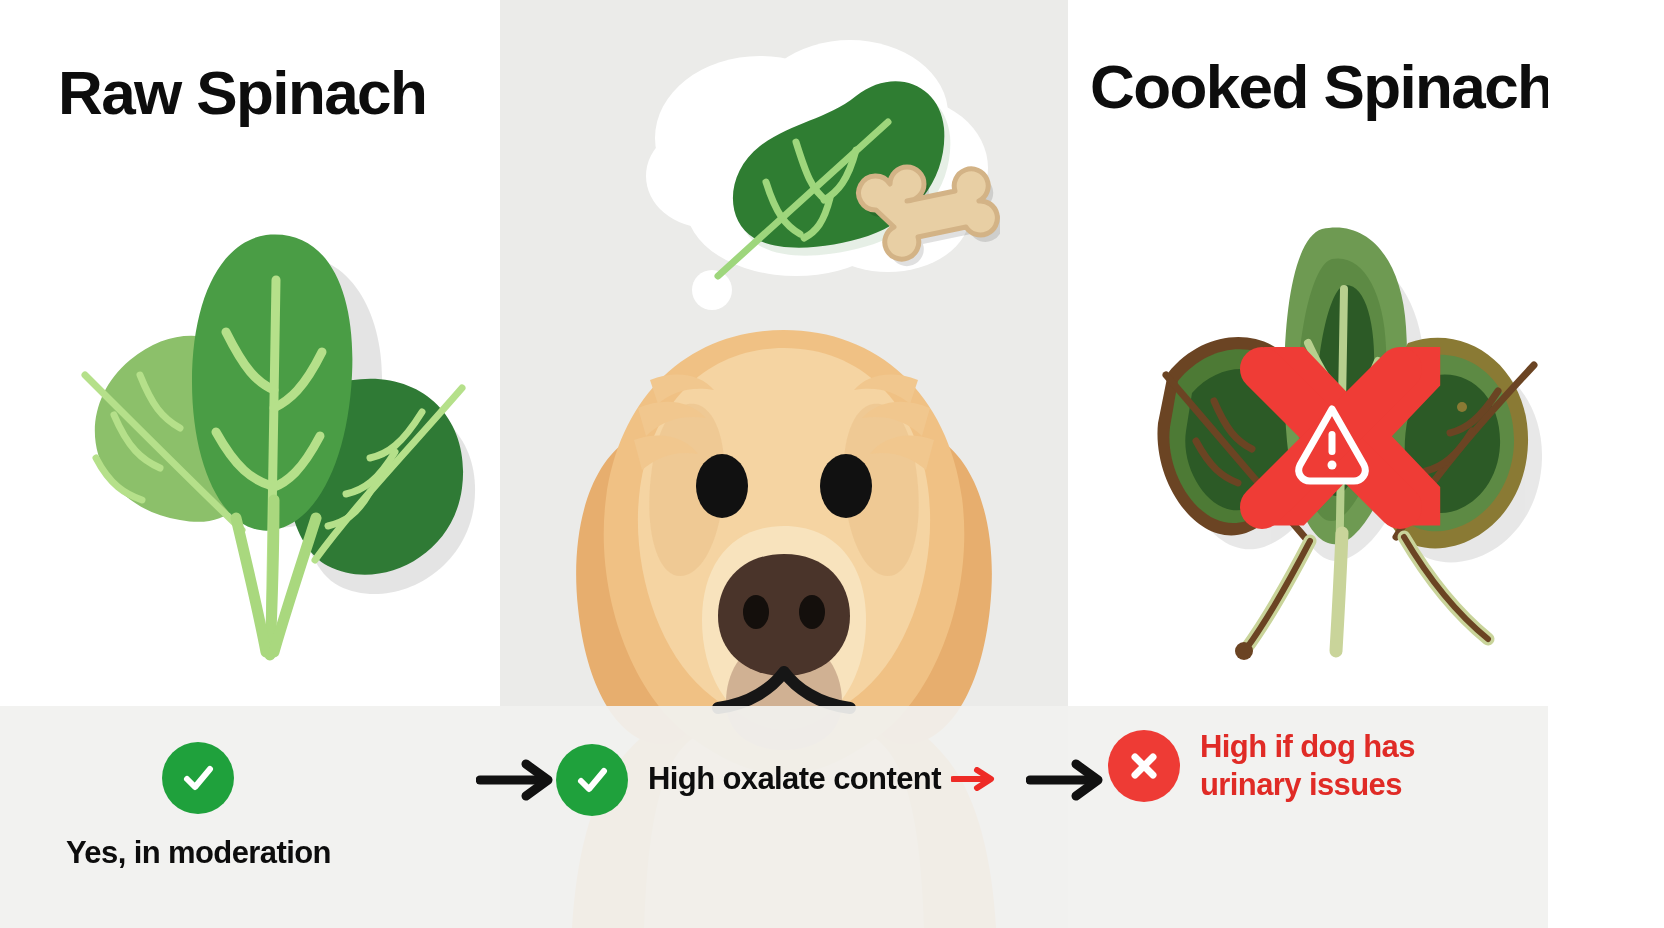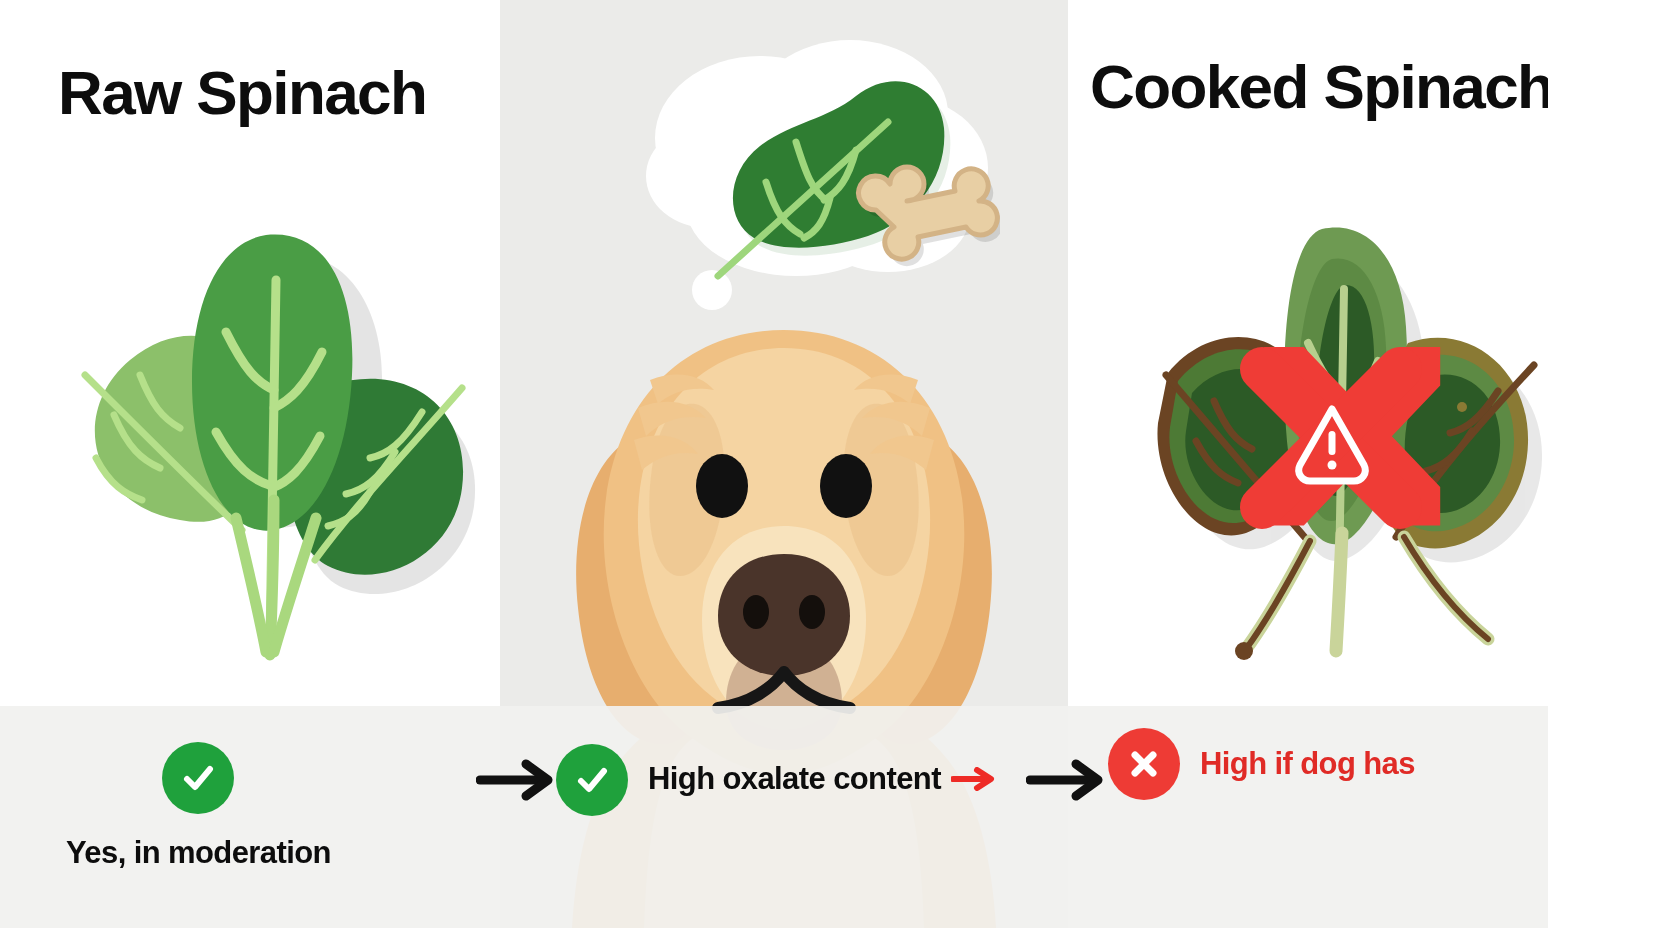--- a/index.html
+++ b/index.html
@@ -333,16 +333,17 @@
   </div>
 
   <div class="summary-item" id="summary-3">
     <div class="badge red">
       <svg width="40" height="40" viewBox="0 0 40 40" xmlns="http://www.w3.org/2000/svg">
         <path d="M11 11 L29 29 M29 11 L11 29" stroke="#ffffff" stroke-width="7" stroke-linecap="round"></path>
       </svg>
     </div>
     <div class="summary-text danger">
       <span class="line">High if dog has</span>
+      <span class="line">urinary issues</span>
     </div>
   </div>
 
 </div>
 
 </body></html>

